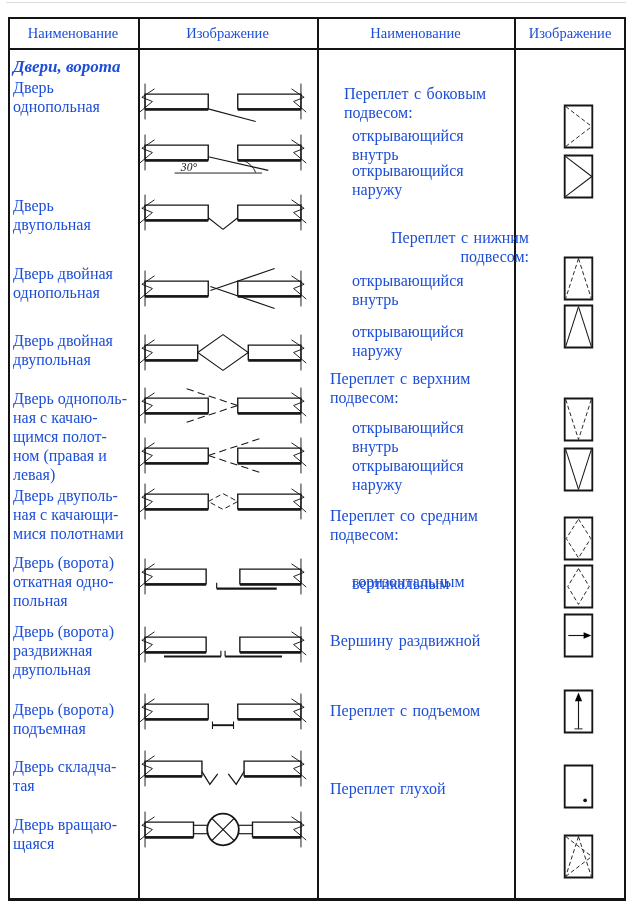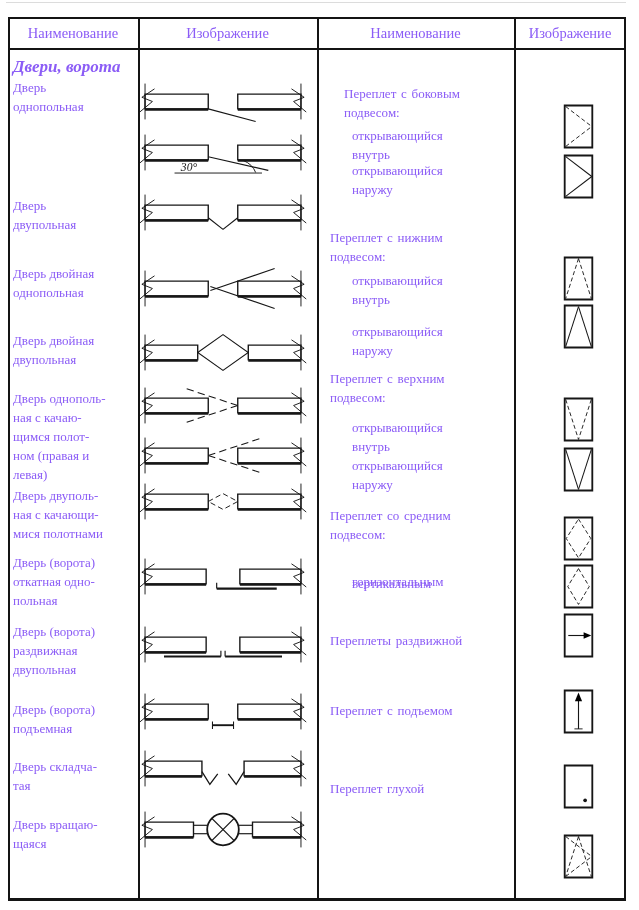--- a/index.html
+++ b/index.html
@@ -1,25 +1,25 @@
 <!DOCTYPE html>
 <html><head>
 <meta charset="utf-8">
 <style>
   html,body{margin:0;padding:0;background:#fff;}
   .page{position:relative;width:639px;height:910px;background:#ffffff;overflow:hidden;
-        font-family:"Liberation Serif",serif;color:#8b5cf6;}
+        font-family:"Liberation Serif",serif;color:#1d4ed8;}
   .scan-line{position:absolute;left:6px;top:2px;width:620px;height:1px;background:#dcdcdc;}
   .frame{position:absolute;left:8px;top:17px;width:618px;height:884px;box-sizing:border-box;
          border:2px solid #141414;border-bottom-width:3px;}
   .vsep{position:absolute;top:17px;height:884px;width:1.6px;background:#141414;}
   .hline{position:absolute;left:8px;width:618px;top:48px;height:1.6px;background:#141414;}
   .th{position:absolute;top:25px;font-size:14.5px;text-align:center;}
   .sect{position:absolute;font-style:italic;font-weight:600;font-size:17px;}
-  .lbl{position:absolute;white-space:pre-line;font-size:13px;line-height:19px;}
+  .lbl{position:absolute;white-space:pre-line;font-size:16px;line-height:19px;}
   .rlbl{word-spacing:1.5px;}
   .note{position:absolute;left:330px;top:813px;width:196px;font-size:14px;line-height:16.6px;
         white-space:pre-line;}
   svg{position:absolute;display:block;}
 </style>
 </head>
 <body>
 
 <div class="page">
   <div class="scan-line"></div>
@@ -231,37 +231,37 @@
         <line x1="104.5" y1="32" x2="118" y2="32" stroke="#161616" stroke-width="1.1"></line>
       </svg>
     </div>
   <div id="rightLabels">
       <div class="lbl rlbl" style="left: 330px; top: 84px; width: 184px; margin-left: 14px;">Переплет с боковым
 подвесом:</div>
       <div class="lbl rlbl" style="left: 352px; top: 126px; width: 162px;">открывающийся
 внутрь</div>
       <div class="lbl rlbl" style="left: 352px; top: 161px; width: 162px;">открывающийся
 наружу</div>
-      <div class="lbl rlbl" style="left: 330px; top: 228px; width: 184px;">Переплет с нижним
+      <div class="lbl rlbl" style="left: 345px; top: 228px; width: 184px; text-align: right;">Переплет с нижним
 подвесом:</div>
       <div class="lbl rlbl" style="left: 352px; top: 271px; width: 162px;">открывающийся
 внутрь</div>
       <div class="lbl rlbl" style="left: 352px; top: 322px; width: 162px;">открывающийся
 наружу</div>
       <div class="lbl rlbl" style="left: 330px; top: 369px; width: 184px;">Переплет с верхним
 подвесом:</div>
       <div class="lbl rlbl" style="left: 352px; top: 418px; width: 162px;">открывающийся
 внутрь</div>
       <div class="lbl rlbl" style="left: 352px; top: 456px; width: 162px;">открывающийся
 наружу</div>
       <div class="lbl rlbl" style="left: 330px; top: 506px; width: 184px;">Переплет со средним
 подвесом:</div>
       <div class="lbl rlbl" style="left: 352px; top: 572px; width: 162px;">горизонтальным</div>
       <div class="lbl rlbl" style="left: 352px; top: 574px; width: 162px;">вертикальным</div>
-      <div class="lbl rlbl" style="left: 330px; top: 631px; width: 184px;">Переплеты раздвижной</div>
+      <div class="lbl rlbl" style="left: 330px; top: 631px; width: 184px;">Вершину раздвижной</div>
       <div class="lbl rlbl" style="left: 330px; top: 701px; width: 184px;">Переплет с подъемом</div>
       <div class="lbl rlbl" style="left: 330px; top: 779px; width: 184px;">Переплет глухой</div>
     </div>
   <div id="rightSymbols">
       <svg width="31" height="45" viewBox="0 0 30 44" style="top: 104px; left: 563px;">
         <path d="M1.5 1.5 H28.5 V42.5 H1.5 Z" fill="none" stroke="#161616" stroke-width="1.8"></path>
         <line x1="2.5" y1="2.5" x2="28" y2="22" stroke="#161616" stroke-width="0.9" stroke-dasharray="4,2.5"></line>
         <line x1="2.5" y1="41.5" x2="28" y2="22" stroke="#161616" stroke-width="0.9" stroke-dasharray="4,2.5"></line>
       </svg>
       <svg width="31" height="45" viewBox="0 0 30 44" style="top: 154px; left: 563px;">

